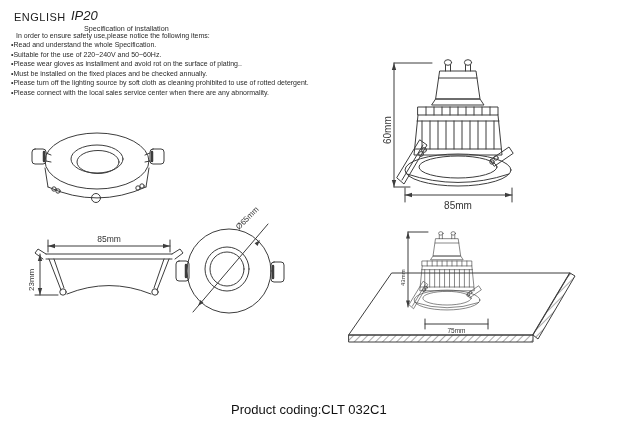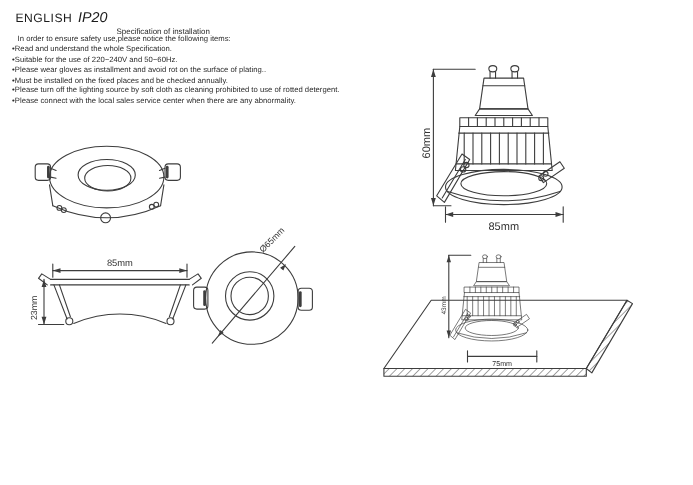--- a/index.html
+++ b/index.html
@@ -3,21 +3,21 @@
 <meta charset="utf-8">
 <style>
   html,body { margin:0; padding:0; background:#fff; }
   #page {
     position:relative; width:630px; height:441px; background:#ffffff;
     font-family:"Liberation Sans", sans-serif; color:#222; overflow:hidden;
   }
   .abs { position:absolute; }
   #lang-label { left:14px; top:11px; font-size:11px; letter-spacing:0.5px; color:#1c1c1c; }
   #ip-label   { left:71px; top:8px;  font-size:13px; color:#1c1c1c;font-style:italic; }
-  #spec-title { left:106px; top:24px; font-size:7.2px; color:#2a2a2a; }
+  #spec-title { left:84px; top:24px; font-size:7.2px; color:#2a2a2a; }
   #spec-intro { left:16px; top:32px; font-size:7px;  color:#2a2a2a; }
   #spec-items { left:11px; top:40px; font-size:7px;  color:#2a2a2a; }
   #spec-items .item { line-height:9.6px; white-space:nowrap; }
   #footer-coding { left:231px; top:402px; font-size:13px; color:#111; }
   svg.draw { position:absolute; overflow:visible; }
   g.ln { fill:none; stroke:#3d3d3d; stroke-width:1; stroke-linecap:round; stroke-linejoin:round; }
   text.dtxt { stroke:none; fill:#333; font-family:"Liberation Sans", sans-serif; }
 </style>
 </head>
 <body>
@@ -162,14 +162,15 @@
       <line x1="66" y1="20" x2="66" y2="95"></line>
       <path d="M66,20 L64,26.5 L68,26.5 Z M66,95 L64,88.5 L68,88.5 Z" fill="#3d3d3d" stroke="none"></path>
       <text class="dtxt" transform="translate(63,74) rotate(-90)" font-size="6">43mm</text>
 
       <path d="M83,107 V117 M146,107 V117"></path>
       <line x1="83" y1="112" x2="146" y2="112"></line>
       <text class="dtxt" x="114.5" y="121" text-anchor="middle" font-size="6.5">75mm</text>
     </g>
   </svg>
 
+  <div class="abs" id="footer-coding">Product coding:CLT 032C1</div>
 
 </div>
 
 </body></html>

